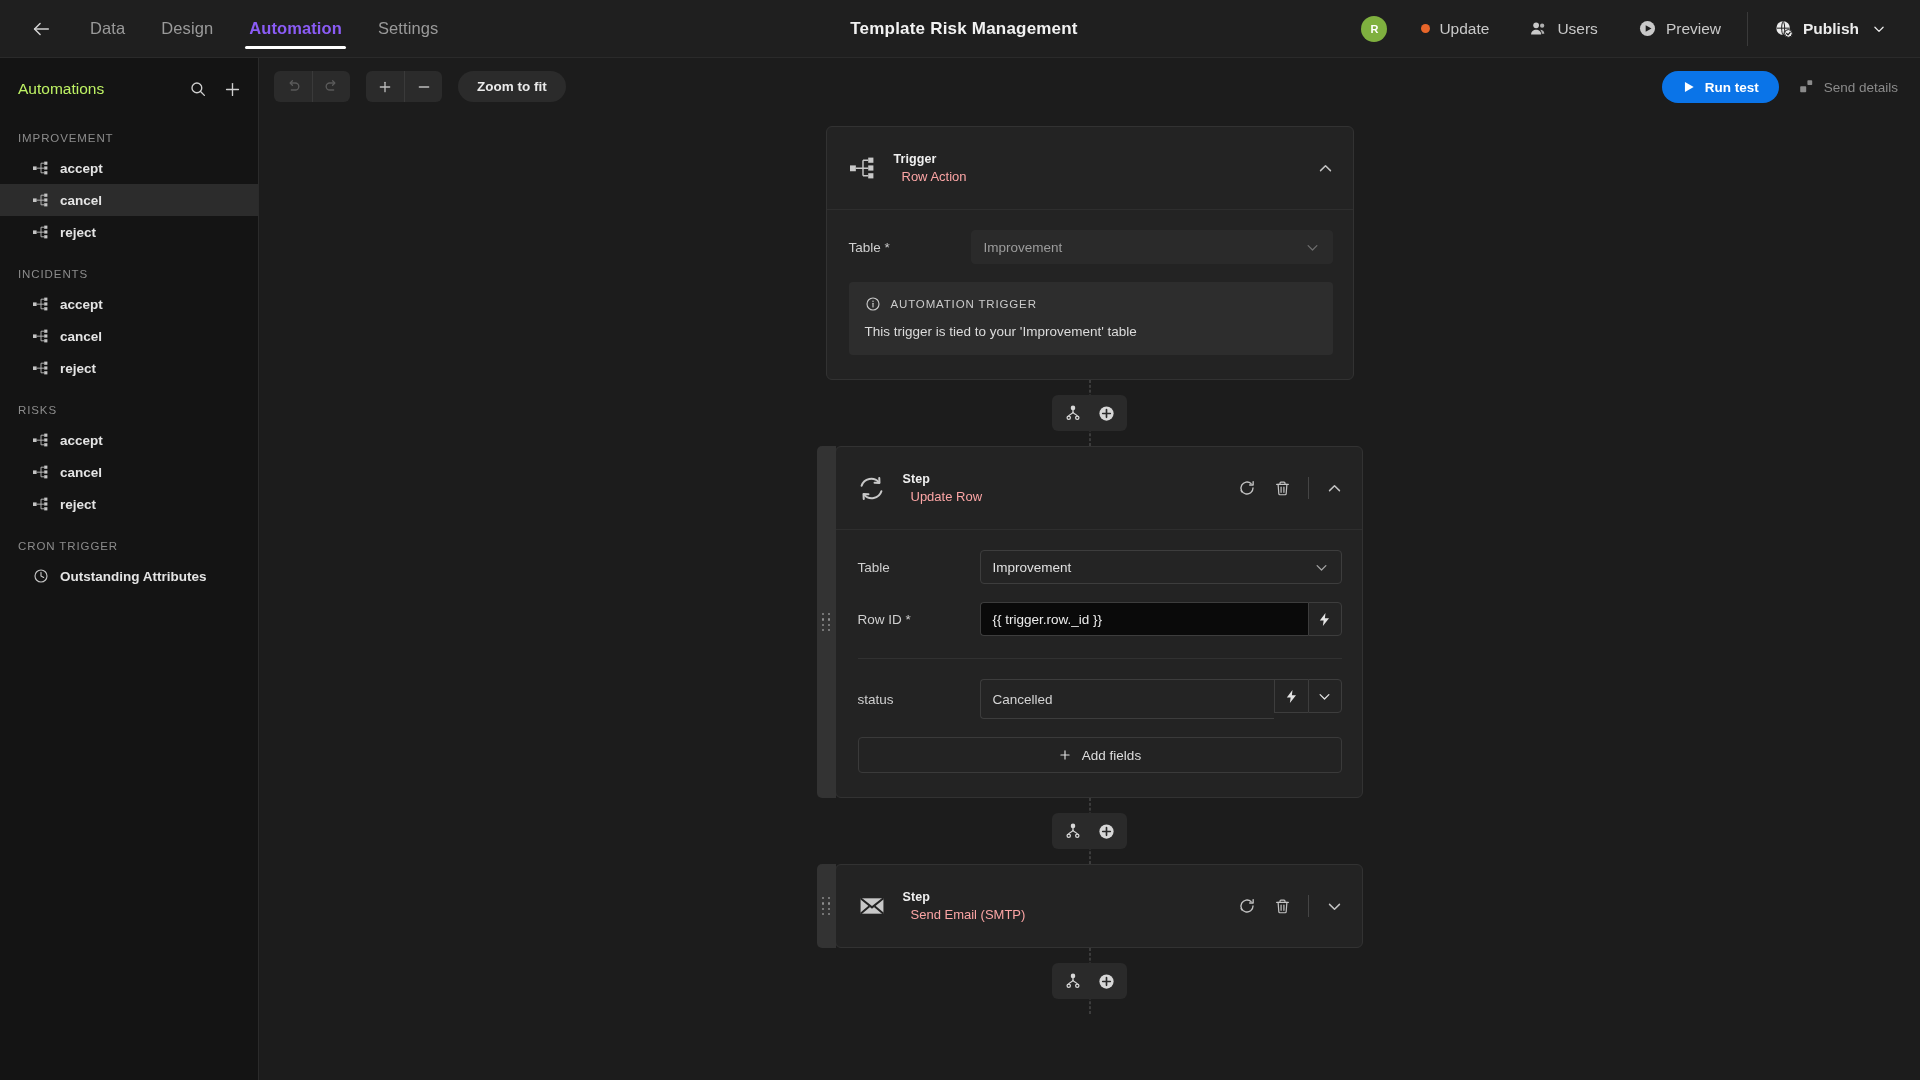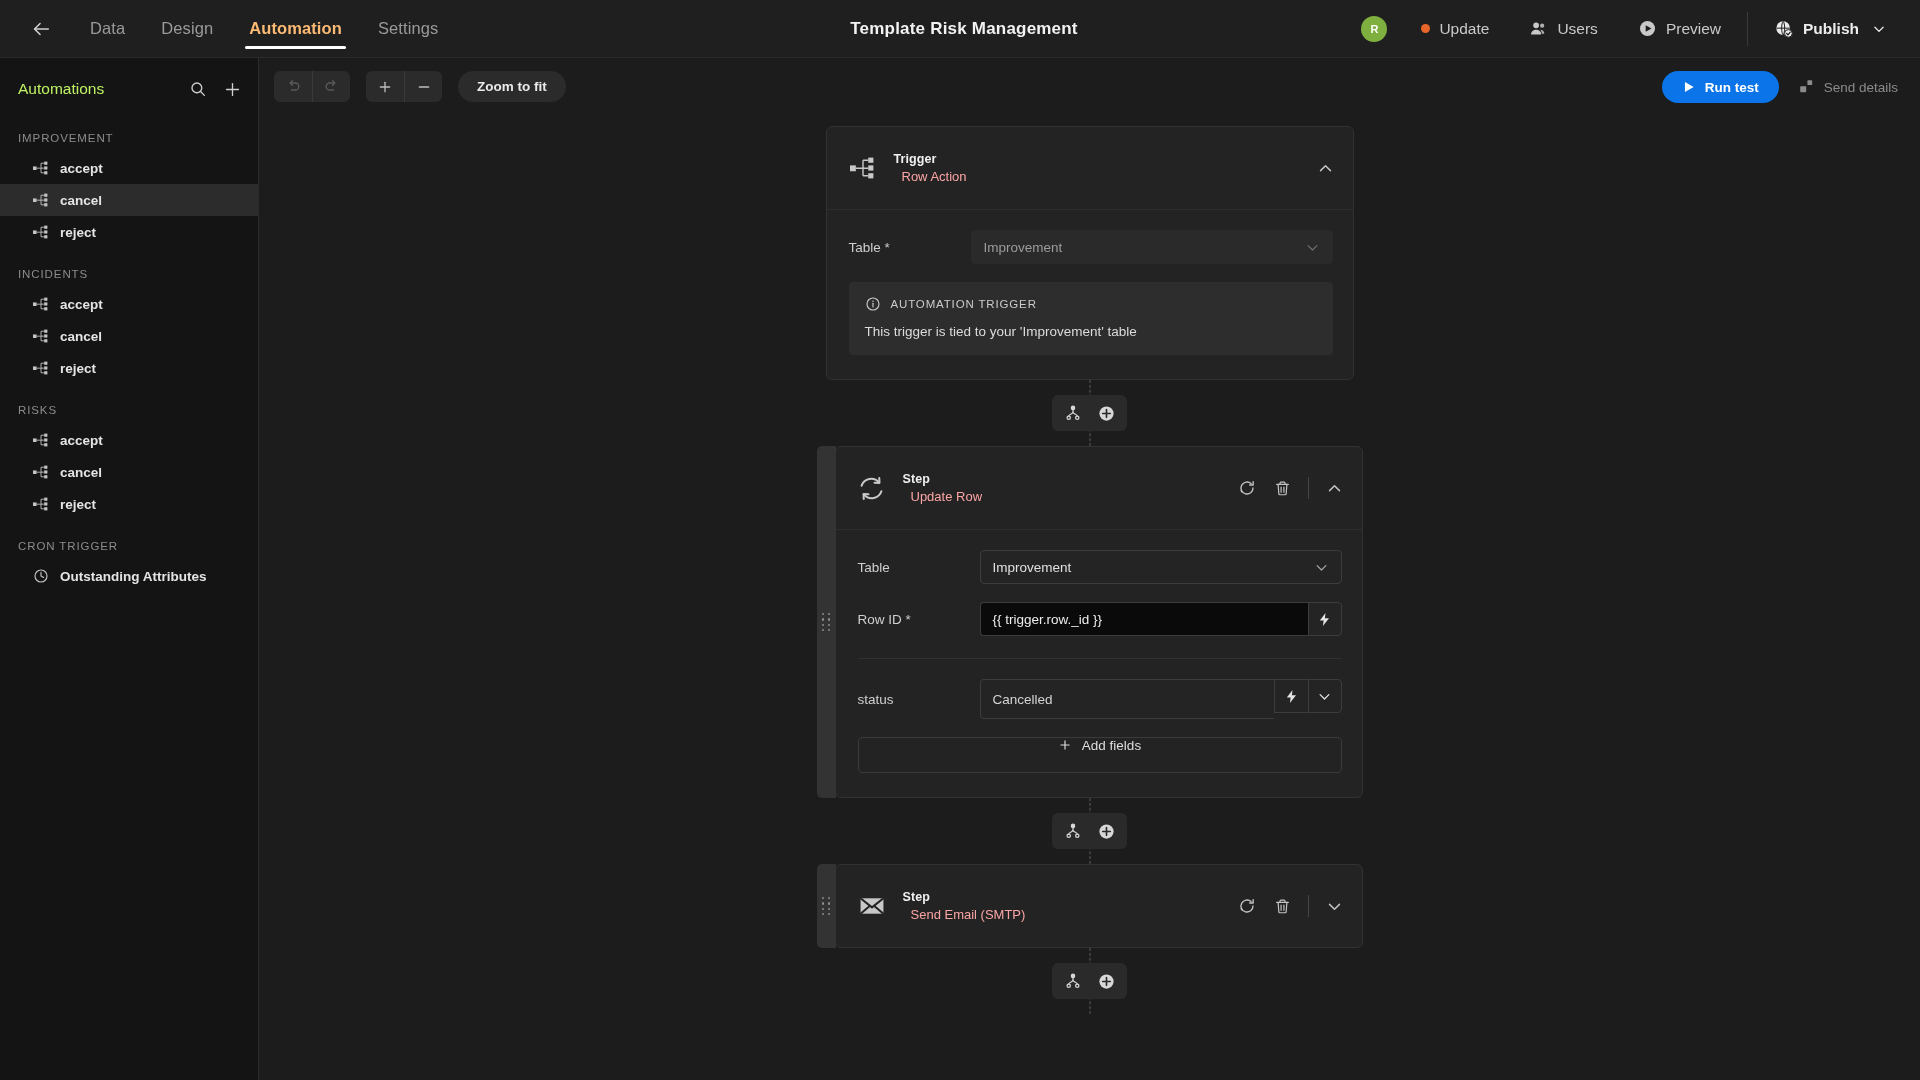--- a/index.html
+++ b/index.html
@@ -22,21 +22,21 @@
     margin-left: 24px; width: 34px; height: 34px;
     display: flex; align-items: center; justify-content: center;
     color: #d2d2d2; cursor: pointer; border-radius: 4px;
   }
   .nav-tabs { display: flex; align-items: center; height: 58px; margin-left: 14px; }
   .nav-tab {
     position: relative; height: 40px; padding: 16px 18px;
     display: flex; align-items: center; justify-content: center;
     font-size: 16.5px; color: #9a9a9a; cursor: pointer; letter-spacing: .1px;
   }
-  .nav-tab.active { color: #fdba74; font-weight: bold; }
+  .nav-tab.active { color: #8b5cf6; font-weight: bold; }
   .nav-tab.active::after {
     content: ""; position: absolute; bottom: 0; left: 14px; right: 14px;
     height: 2.5px; background: #ffffff; border-radius: 2px;
   }
   .app-title {
     position: absolute; left: 8px; right: 0; top: 0; height: 58px;
     display: flex; align-items: center; justify-content: center;
     font-size: 17px; font-weight: bold; color: #f2f2f2; pointer-events: none;
     letter-spacing: .2px;
   }
@@ -191,21 +191,21 @@
 
   .notice {
     background: #2d2d2d; border-radius: 4px; padding: 14px 16px 16px 16px; margin-top: 18px;
   }
   .notice-head { display: flex; align-items: center; gap: 10px; margin-bottom: 12px; }
   .notice-title { font-size: 11.5px; letter-spacing: .85px; color: #cbcbcb; font-weight: normal; }
   .notice-body { font-size: 13.5px; color: #dcdcdc; }
 
   .add-fields {
     height: 36px; border: 1px solid #3a3a3a; border-radius: 4px;
-    display: flex; justify-content: center; gap: 10px;
+    display: flex; align-items: center; justify-content: center; gap: 10px;
     font-size: 13.5px; color: #dedede; cursor: pointer; margin-top: 4px;
   }
   svg { display: block; }
 </style>
 </head>
 <body>
 
 <div class="topbar">
   <div class="back-btn">
     <span>

